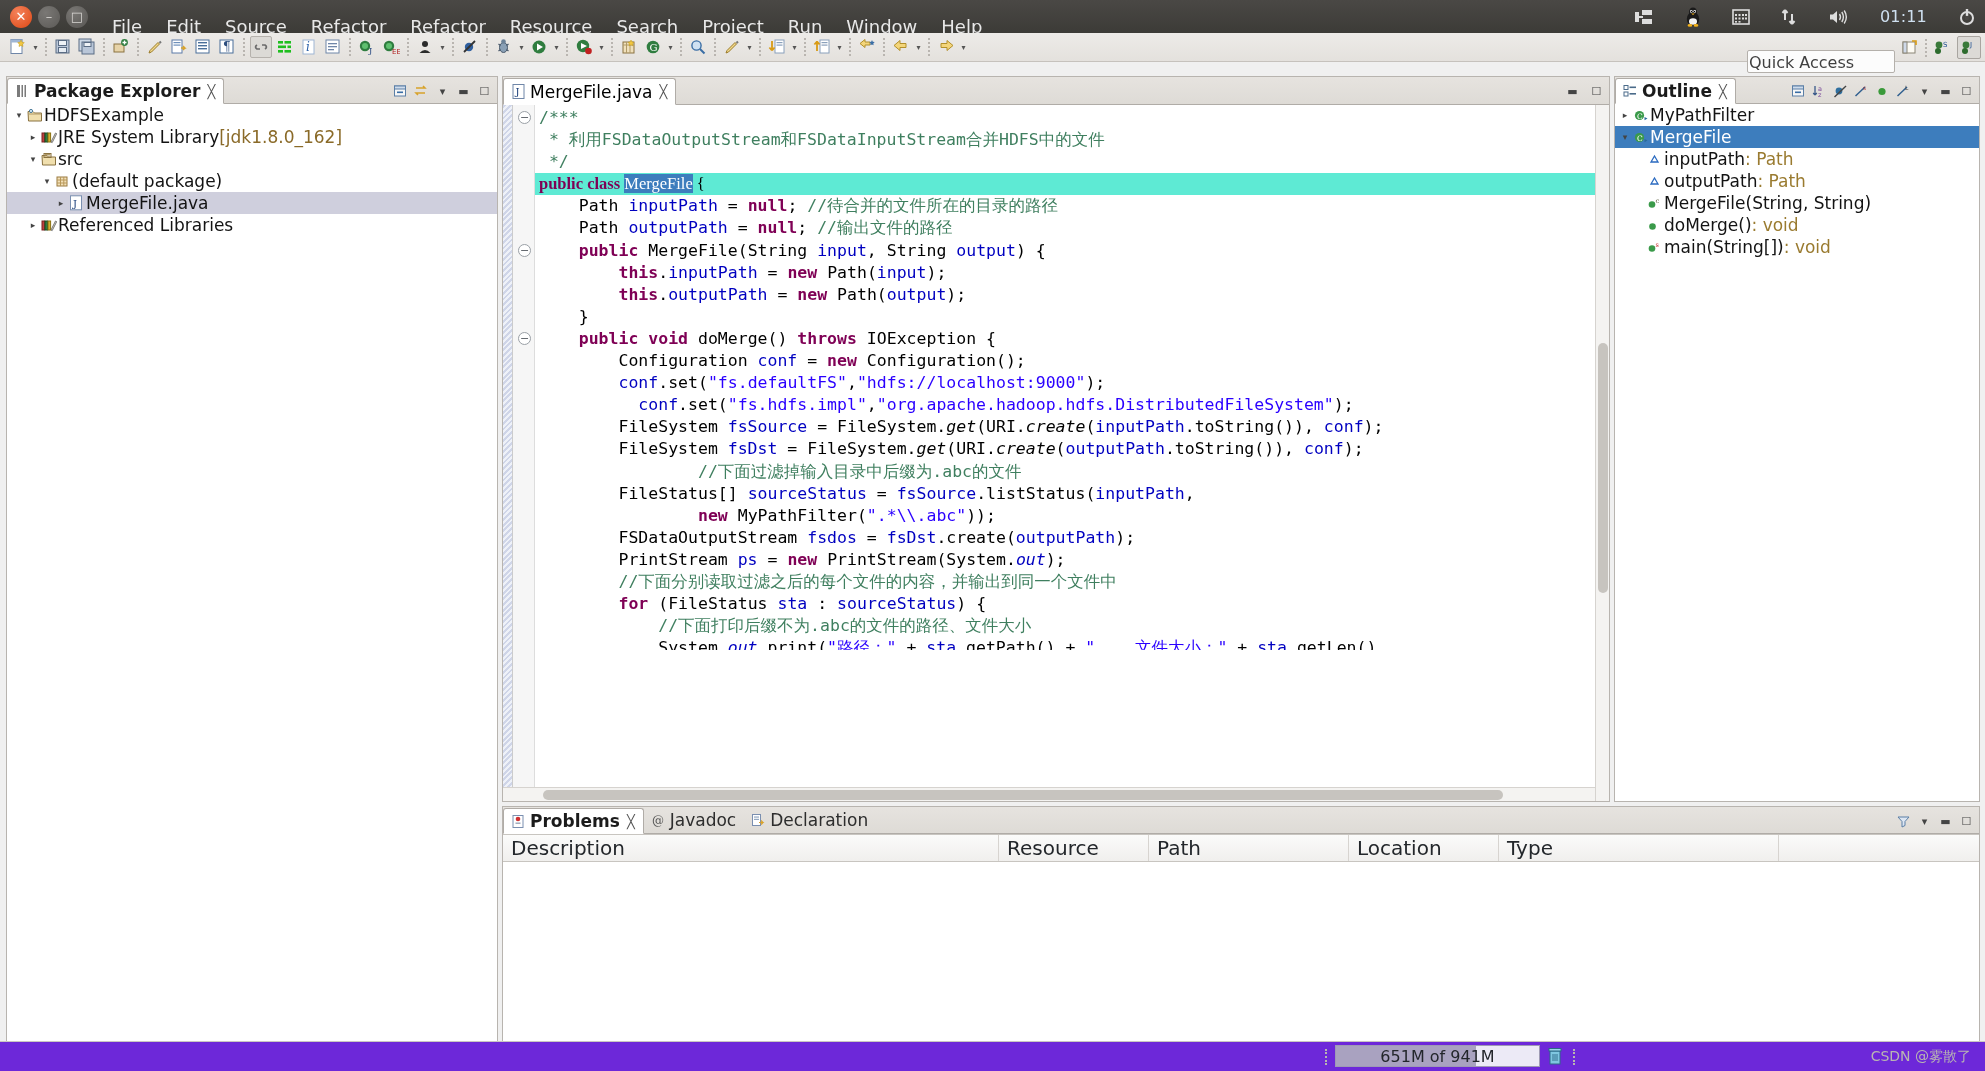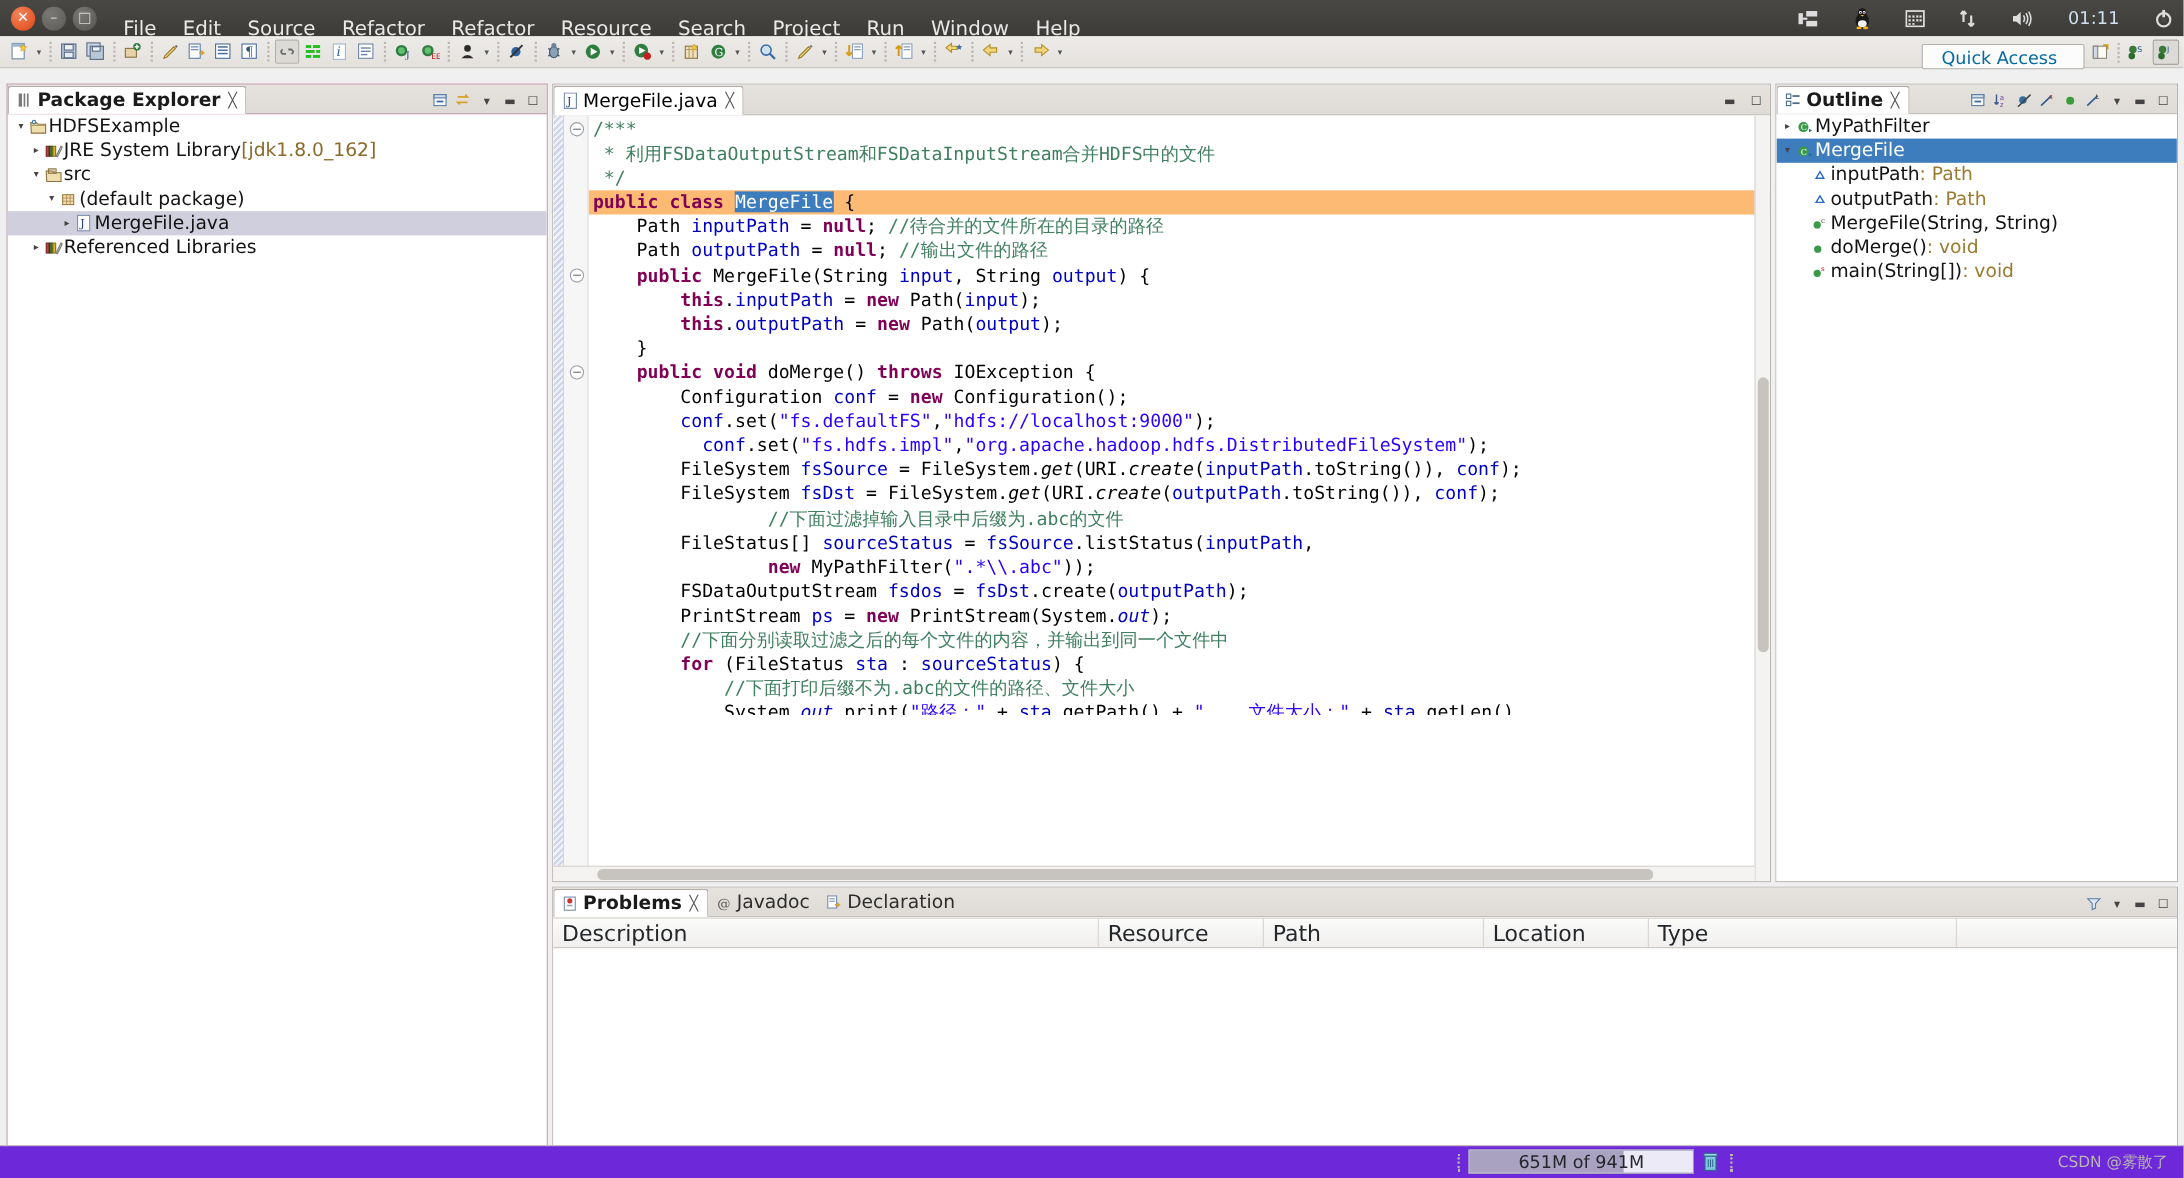--- a/index.html
+++ b/index.html
@@ -36,23 +36,23 @@
     background: linear-gradient(#edebe8, #e4e1dd);
     border-bottom: 1px solid #c6c2bd;
     display: flex; align-items: center; padding-left: 6px; gap: 0px;
   }
   .tbtn { width: 22px; height: 22px; margin: 0 1px; display:flex; align-items:center; justify-content:center;
           font-size: 13px; position: relative; }
   .tbtn.pressed { background: #dcdad6; border: 1px solid #b6b2ad; border-radius: 2px; }
   .arrowdn { width: 11px; height: 22px; display: flex; align-items: center; justify-content: center; font-size: 8px; color:#555; }
   .tsep { width: 1px; height: 18px; margin: 0 4px; border-left: 2px dotted #b9b5b0; }
   .quickaccess {
-    position: absolute; right: 90px; top: 7px; height: 23px; width: 148px;
+    position: absolute; right: 90px; top: 17px; height: 23px; width: 148px;
     background: #fcfcfc; border: 1px solid #b4b0ab; border-radius: 2px;
-    font-size: 16px; color: #0369a1; padding: 1px 17px; line-height: 21px;
+    font-size: 16px; color: #404040; padding: 1px 1px; line-height: 21px;
     font-family: "DejaVu Sans", sans-serif;
   }
   .persp { position: absolute; right: 4px; top: 3px; display: flex; align-items: center; gap: 3px; }
   .perspbtn { width: 24px; height: 23px; display:flex; align-items:center; justify-content:center; font-size:12px;}
   .perspbtn.sel { background:#dcdad6; border:1px solid #a9a5a0; border-radius:2px; }
 
   
   .panel { position: absolute; background: #fff; border: 1px solid #b8b4af; }
   .vtabbar {
     height: 27px; background: linear-gradient(#e6e3df, #dedbd6);
@@ -89,21 +89,21 @@
   .etabicons { position:absolute; right:4px; bottom:4px; display:flex; gap:7px; }
   .codearea { position:absolute; top:28px; left:0; right:0; bottom:0; background:#fff; display:flex; overflow:hidden;}
   .gutter-fold { width:22px; background:#f6f6f6; border-right:1px solid #ddd; position:relative; flex:0 0 22px;}
   .ruler-stripe { width:10px; flex:0 0 10px; background:
       repeating-linear-gradient(-45deg,#cfd5e8 0 2px,#eef1f8 2px 4px); border-right:1px solid #ccc;}
   .code {
     flex:1; font-family:"DejaVu Sans Mono", monospace; font-size:16.5px; line-height:22.1px;
     white-space:pre; padding-top:2px; position:relative; overflow:hidden;
   }
   .code .ln { height:22.1px; padding-left:4px; }
-  .code .ln.hl { background:#fdba74; }
+  .code .ln.hl { background:#5eead4;font-family:Liberation Serif, serif; }
   .kw { color:#7f0055; font-weight:bold; }
   .cm { color:#3f7f5f; }
   .str { color:#2a00ff; }
   .fld { color:#0000c0; }
   .stat { font-style:italic; }
   .sel-token { background:#3d7dbd; color:#fff; }
   .fmark { position:absolute; left:5px; width:13px; height:13px; border:1px solid #9aa0a6; border-radius:50%;
            background:#fff; color:#5a6066; font-size:11px; line-height:11px; text-align:center; }
   .vscroll { position:absolute; right:0; top:0; width:14px; bottom:0; background:#f4f3f1; border-left:1px solid #d6d3cf;}
   .vthumb { position:absolute; left:2px; width:10px; background:#c7c4bf; border-radius:5px; }

